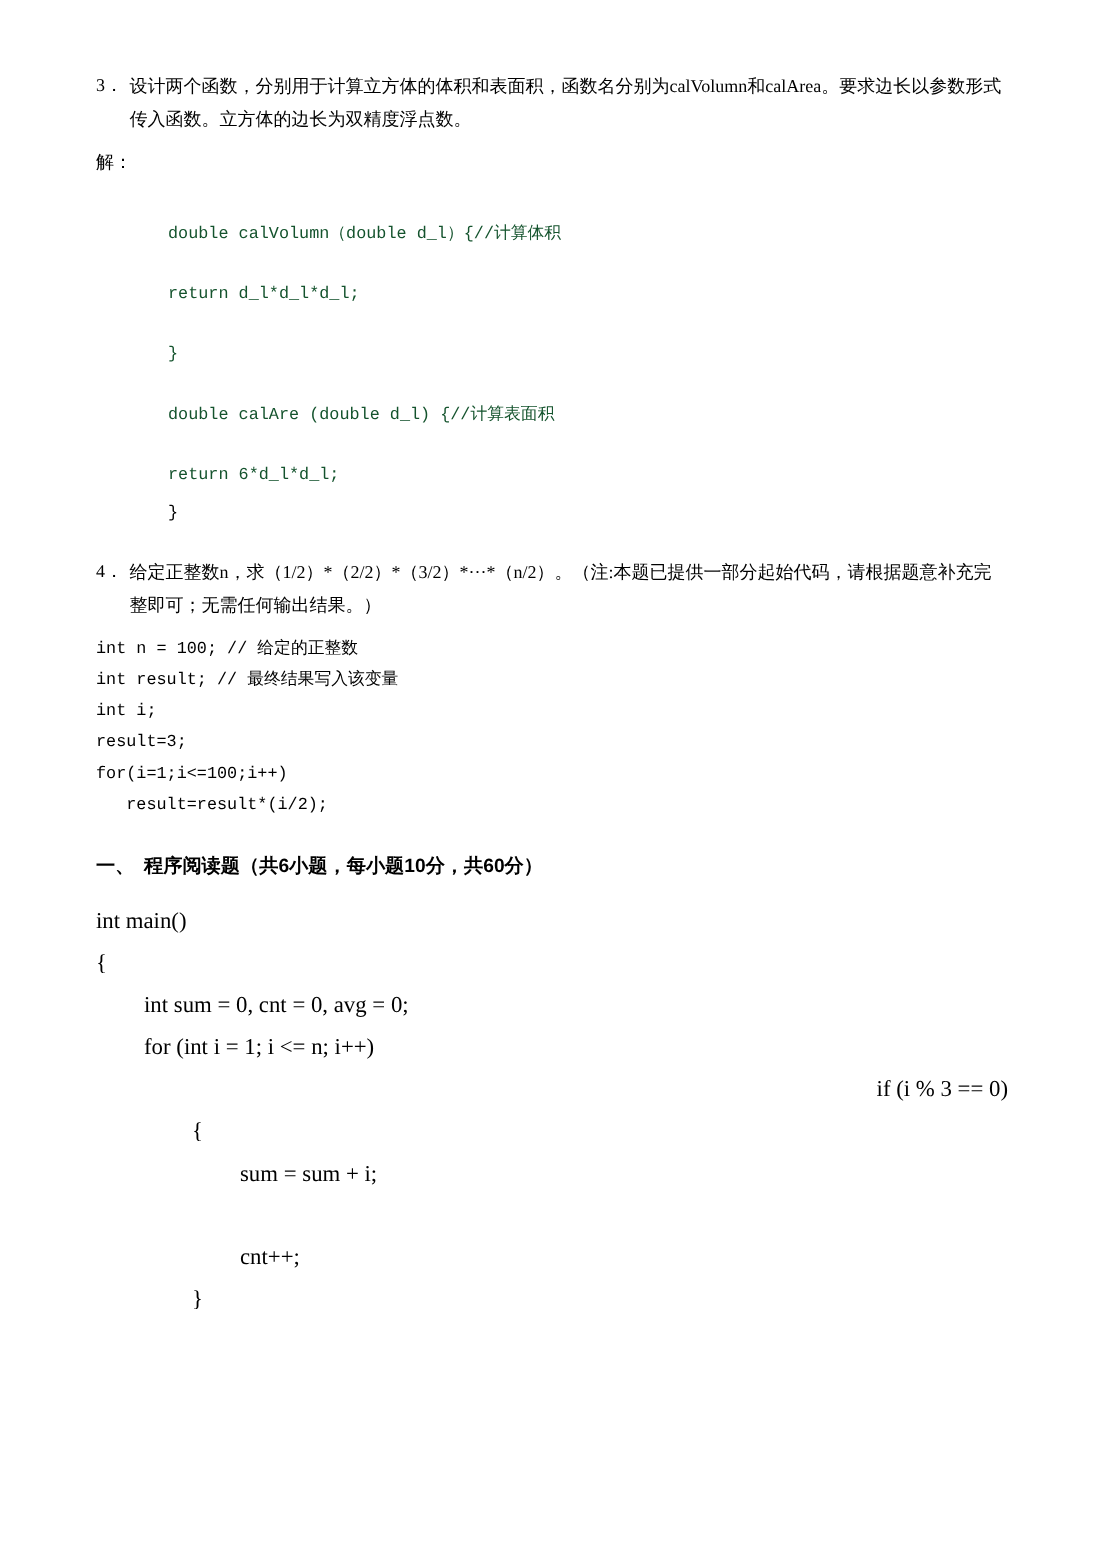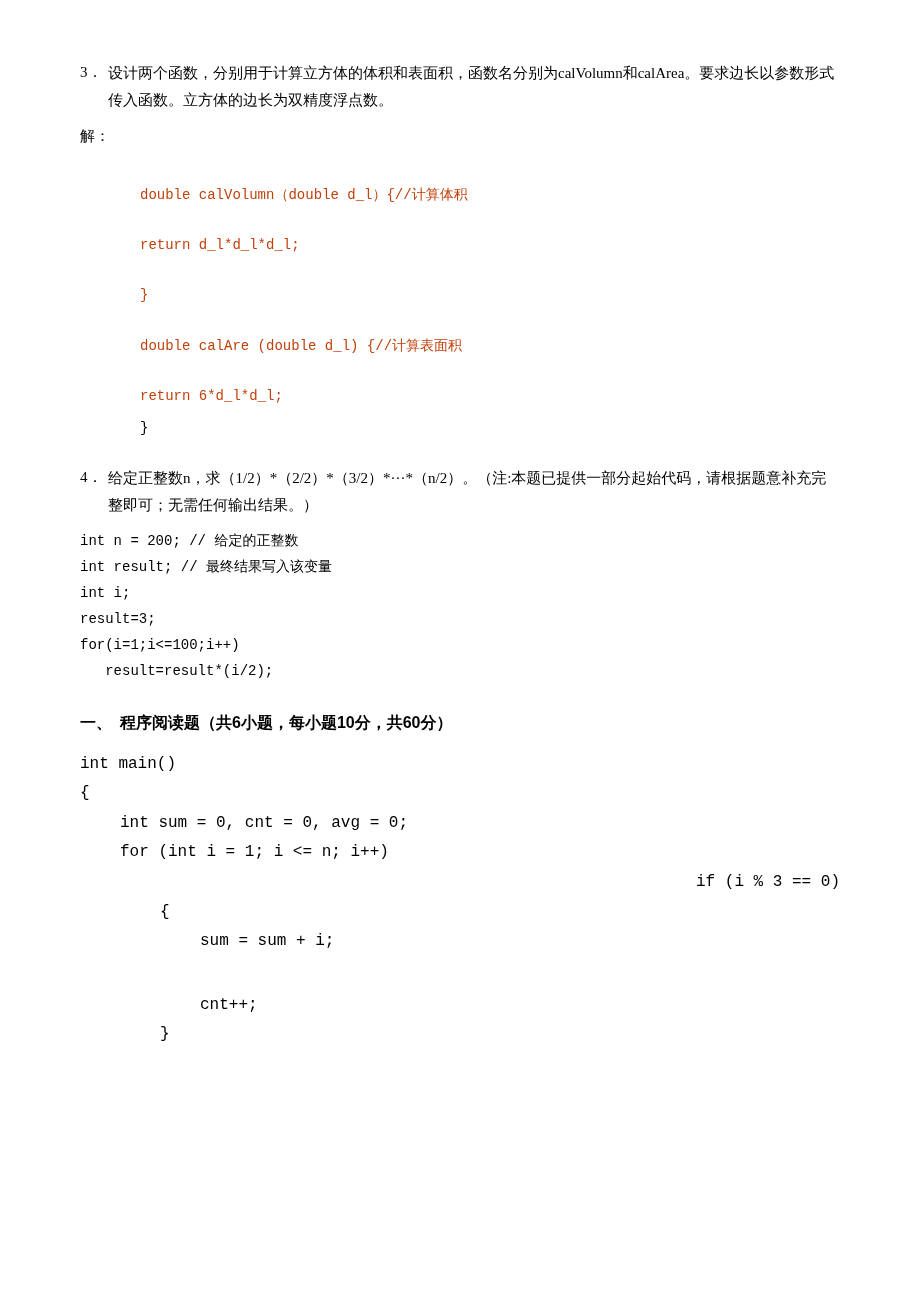--- a/index.html
+++ b/index.html
@@ -43,21 +43,21 @@
       margin-bottom: 8px;
       font-family: "SimSun", "宋体", serif;
     }
 
     .code-block {
       font-family: "Courier New", Courier, monospace;
       font-size: 14px;
       line-height: 1.8;
       margin: 8px 0 8px 60px;
       white-space: pre;
-      color: #c2410c;
+      color: #14532d;
     }
 
     .section-header {
       font-family: "SimHei", "黑体", sans-serif;
       font-weight: bold;
       font-size: 16px;
       margin: 20px 0 14px 0;
       display: flex;
       align-items: center;
       gap: 8px;
@@ -87,35 +87,35 @@
 </div>
   <div style="margin-left:60px; font-family:'Courier New',monospace; font-size:14px;">}</div>
 </div>
 
 <div class="section">
   <div class="question">
     <span class="question-num">4．</span>
     <span class="question-text">给定正整数n，求（1/2）*（2/2）*（3/2）*···*（n/2）。（注:本题已提供一部分起始代码，请根据题意补充完整即可；无需任何输出结果。）</span>
   </div>
 
-  <div style="font-family:'Courier New',monospace; font-size:14px; line-height:1.85; white-space:pre; margin-top:4px;"><span>int n = 200; // 给定的正整数</span>
+  <div style="font-family:'Courier New',monospace; font-size:14px; line-height:1.85; white-space:pre; margin-top:4px;"><span>int n = 100; // 给定的正整数</span>
 <span>int result; // 最终结果写入该变量</span>
 <span>int i;</span>
 <span>result=3;</span>
 <span>for(i=1;i&lt;=100;i++)</span>
 <span>   result=result*(i/2);</span>
 </div>
 </div>
 
 <div class="section-header">
   <span>一、</span>
   <span>程序阅读题（共6小题，每小题10分，共60分）</span>
 </div>
 
-<div style="font-family:Liberation Mono, monospace; font-size:16px; line-height:1.85; margin-top:8px;">
+<div style="font-family:Liberation Serif, serif; font-size:19px; line-height:1.85; margin-top:8px;">
   <div style="white-space:pre;">int main()</div>
   <div style="white-space:pre;">{</div>
   <div style="white-space:pre; padding-left:40px;">int sum = 0, cnt = 0, avg = 0;</div>
   <div style="white-space:pre; padding-left:40px;">for (int i = 1; i &lt;= n; i++)</div>
   <div style="white-space:pre; padding-left:80px;text-align:right;">if (i % 3 == 0)</div>
   <div style="white-space:pre; padding-left:80px;">{</div>
   <div style="white-space:pre; padding-left:120px;">sum = sum + i;</div>
   <div style="white-space:pre; padding-left:120px;margin-top:34px;">cnt++;</div>
   <div style="white-space:pre; padding-left:80px;">}</div>
 </div>

